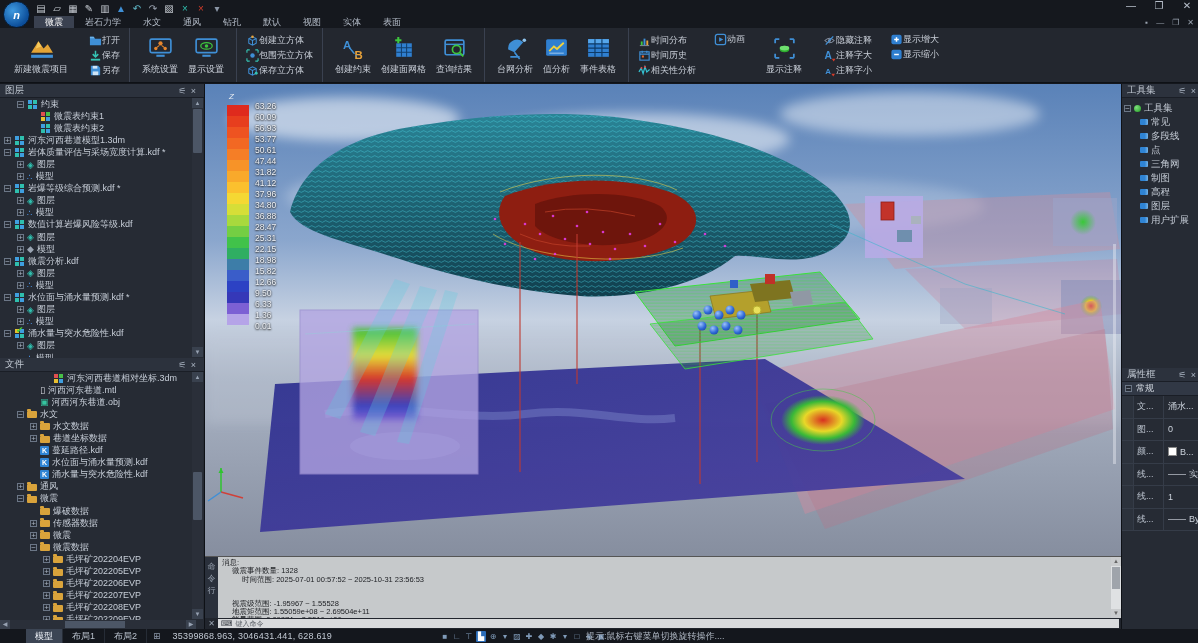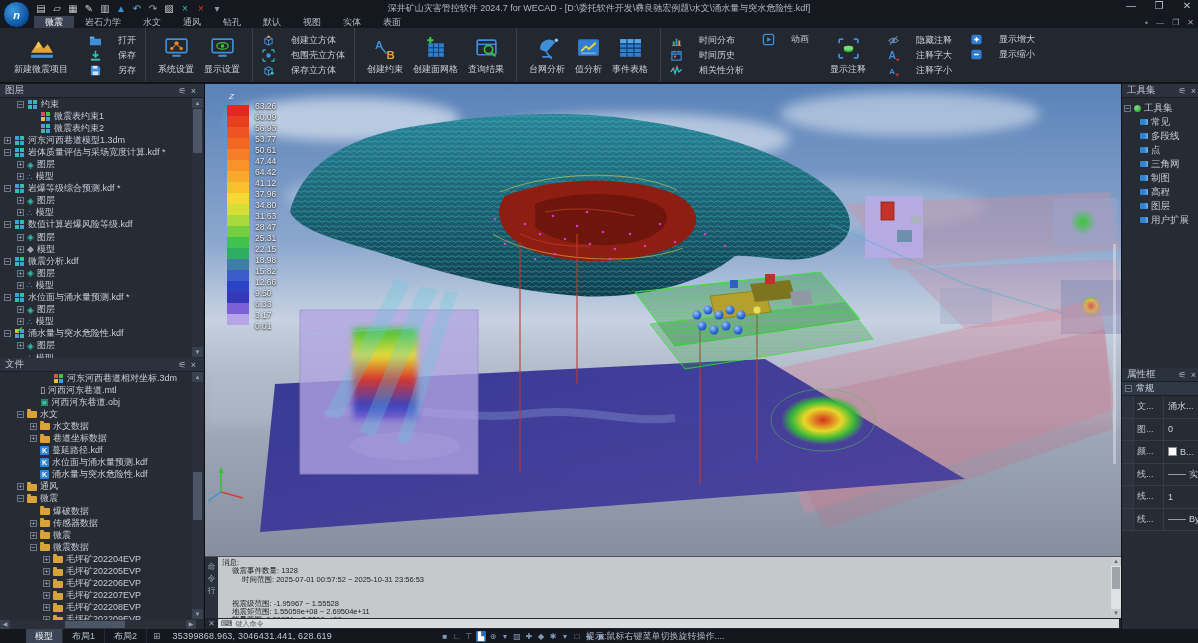--- a/index.html
+++ b/index.html
@@ -25,21 +25,21 @@
   
   .ribbon{position:absolute;left:0;top:28px;width:100%;height:55px;background:#23272f;border-bottom:1px solid #0e1116;display:flex;align-items:stretch;padding-left:2px;box-sizing:border-box;}
   .rgroup{display:flex;align-items:center;padding:0 7px;}
   .rgroup.sep{border-right:1px solid #3a4150;}
   .bigbtn{display:flex;flex-direction:column;align-items:center;justify-content:center;padding:1px 5px;gap:1px;cursor:default;}
   .bigbtn .bicon{width:27px;height:27px;}
   .bigbtn .bicon svg{width:100%;height:100%;}
   .blabel{font-size:9px;color:#c9cfd8;white-space:nowrap;}
   .stack{display:flex;flex-direction:column;justify-content:center;gap:2px;height:100%;}
   .stack.top{justify-content:flex-start;padding-top:5px;box-sizing:border-box;}
-  .smallbtn{display:flex;align-items:center;gap:16px;font-size:9px;color:#c9cfd8;padding:0 2px;cursor:default;white-space:nowrap;}
+  .smallbtn{display:flex;align-items:center;gap:0;font-size:9px;color:#c9cfd8;padding:0 2px;cursor:default;white-space:nowrap;}
   .smallbtn .sicon{width:13px;height:13px;flex:none;}
   .smallbtn .sicon svg{width:100%;height:100%;}
   
   .dock-left{position:absolute;left:0;top:84px;width:205px;height:545px;background:#262b34;border-right:1px solid #0e1116;box-sizing:border-box;}
   .dock-right{position:absolute;left:1121px;top:84px;width:83px;height:545px;background:#262b34;border-left:1px solid #0e1116;box-sizing:border-box;}
   .ptitle{height:13px;background:#2c323d;border-bottom:1px solid #1a1e26;display:flex;align-items:center;padding:0 5px;font-size:9.5px;color:#c2c9d3;}
   .ptitle .sp{flex:1;}
   .ptitle .pico{width:11px;text-align:center;color:#aab4c2;font-size:9px;}
   .treebody{overflow:hidden;position:relative;}
   .trow{display:flex;align-items:center;height:12.1px;gap:3px;white-space:nowrap;font-size:9px;color:#c6cdd7;}
@@ -122,21 +122,20 @@
         <span style="color: rgb(200, 205, 212);">✎</span>
         <span style="color: rgb(200, 205, 212);">▥</span>
         <span style="color: rgb(63, 143, 214);">▲</span>
         <span style="color: rgb(95, 184, 200);">↶</span>
         <span style="color: rgb(154, 163, 176);">↷</span>
         <span style="color: rgb(200, 205, 212);">▧</span>
         <span style="color: rgb(47, 191, 174);">×</span>
         <span style="color: rgb(212, 60, 42);">×</span>
         <span style="color: rgb(138, 149, 166);">▾</span>
       </div>
-    <div class="title">深井矿山灾害管控软件 2024.7 for WECAD  - [D:\委托软件开发\彝良驰宏例题\水文\涌水量与突水危险性.kdf]</div>
     <div class="winbtns">
       <span>—</span>
       <span>❐</span>
       <span>✕</span>
     </div>
   </div>
 
   <div class="menubar">
     <div class="tabs" id="menu-tabs">
         <div class="mtab active">微震</div>
@@ -881,34 +880,34 @@
           <div class="lband" style="background: rgb(124, 96, 212);"></div>
           <div class="lband" style="background: rgb(181, 164, 232);"></div>
         </div>
       <div class="lvals" id="legend-values">
           <span class="lval" style="top: -4px;">63.26</span>
           <span class="lval" style="top: 7px;">60.09</span>
           <span class="lval" style="top: 18px;">56.93</span>
           <span class="lval" style="top: 29px;">53.77</span>
           <span class="lval" style="top: 40px;">50.61</span>
           <span class="lval" style="top: 51px;">47.44</span>
-          <span class="lval" style="top: 62px;">64.42</span>
+          <span class="lval" style="top: 62px;">31.82</span>
           <span class="lval" style="top: 73px;">41.12</span>
           <span class="lval" style="top: 84px;">37.96</span>
           <span class="lval" style="top: 95px;">34.80</span>
-          <span class="lval" style="top: 106px;">31.63</span>
+          <span class="lval" style="top: 106px;">36.88</span>
           <span class="lval" style="top: 117px;">28.47</span>
           <span class="lval" style="top: 128px;">25.31</span>
           <span class="lval" style="top: 139px;">22.15</span>
           <span class="lval" style="top: 150px;">18.98</span>
           <span class="lval" style="top: 161px;">15.82</span>
           <span class="lval" style="top: 172px;">12.66</span>
           <span class="lval" style="top: 183px;">9.50</span>
           <span class="lval" style="top: 194px;">6.33</span>
-          <span class="lval" style="top: 205px;">3.17</span>
+          <span class="lval" style="top: 205px;">1.36</span>
           <span class="lval" style="top: 216px;">0.01</span>
         </div>
     </div>
   </div>
 
   <div class="console">
     <div class="ctab" id="console-tab">
         <span>命</span>
         <span>令</span>
         <span>行</span>

